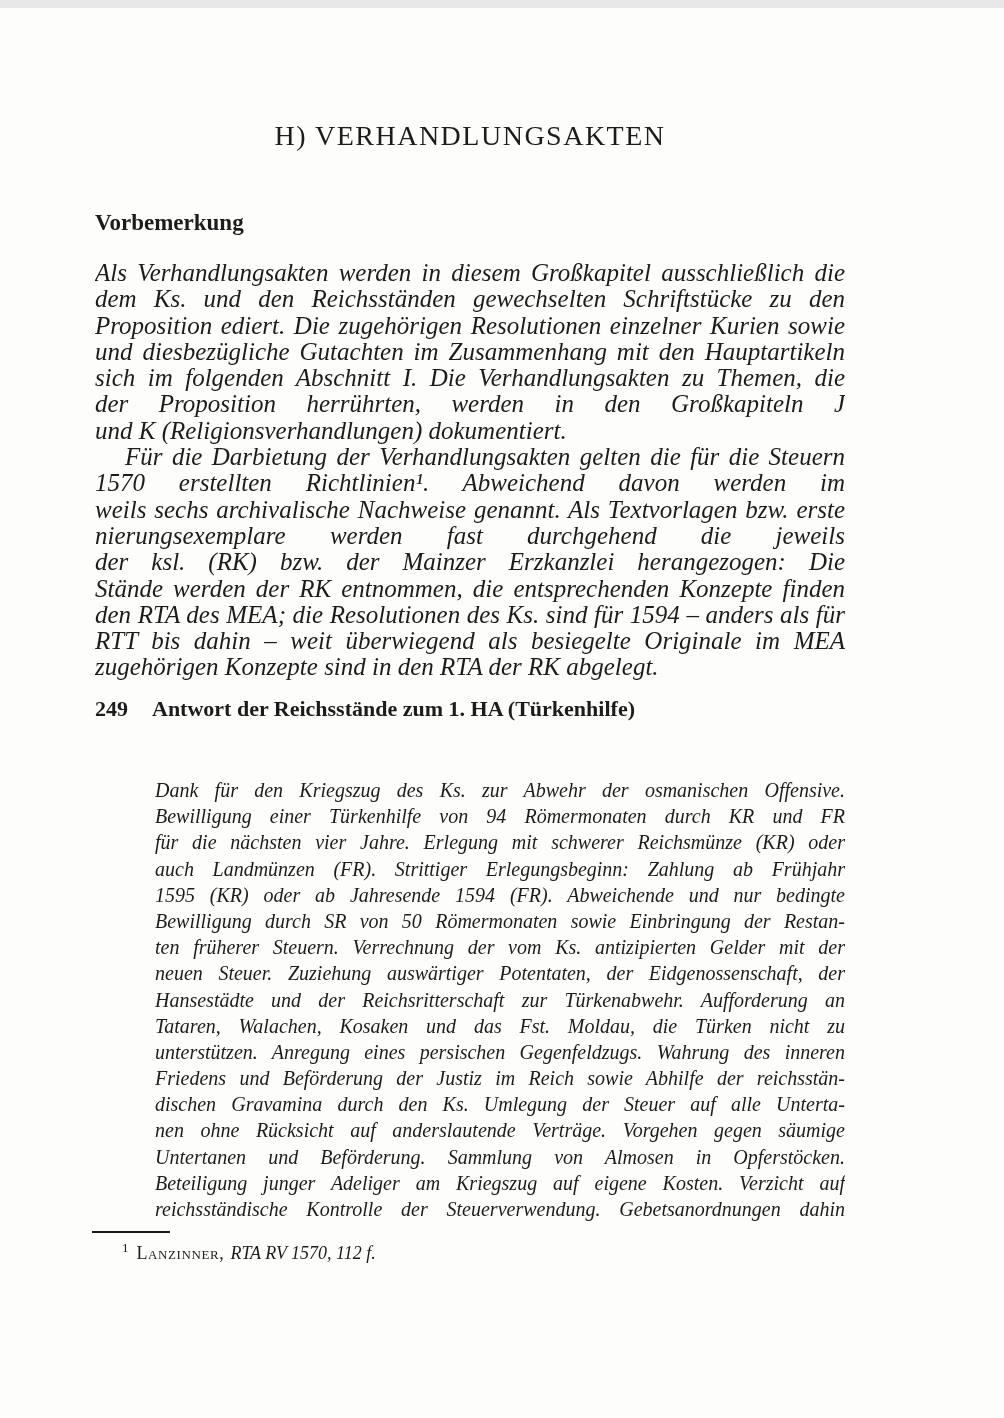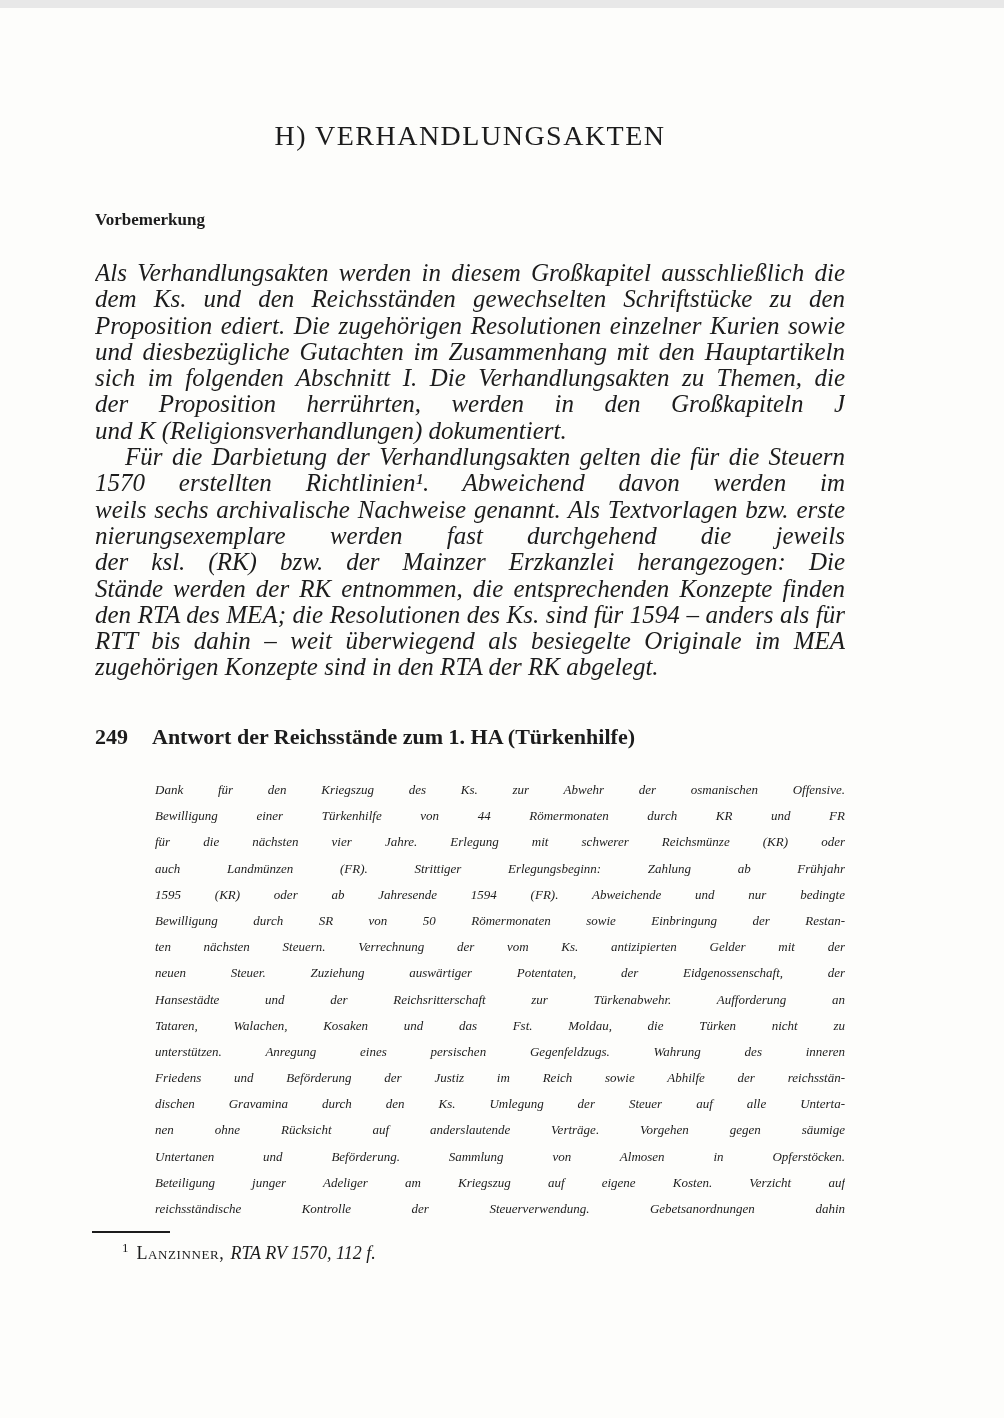--- a/index.html
+++ b/index.html
@@ -25,21 +25,21 @@
     text-align: center;
     font-size: 28px;
     font-weight: 400;
     letter-spacing: 1.5px;
     color: #1c1c1c;
   }
   .vorbemerkung-label {
     position: absolute;
     top: 202px;
     left: 95px;
-    font-size: 17px;
+    font-size: 23px;
     font-weight: bold;
   }
   .body-block {
     position: absolute;
     top: 252px;
     left: 95px;
     width: 750px;
     font-style: italic;
     font-size: 25px;
     line-height: 26.3px;
@@ -51,38 +51,38 @@
     overflow: hidden;
   }
   .para-lastleft .line:last-child {
     text-align-last: left;
   }
   .para-indent .line:first-child {
     text-indent: 30px;
   }
   .entry-heading-row {
     position: absolute;
-    top: 716px;
+    top: 688px;
     left: 95px;
     width: 750px;
     font-size: 22px;
     font-weight: bold;
     display: flex;
   }
   .entry-number {
     width: 57px;
     flex: 0 0 57px;
   }
   .abstract-block {
     position: absolute;
     top: 769px;
     left: 155px;
     width: 690px;
     font-style: italic;
-    font-size: 13px;
+    font-size: 20px;
     line-height: 26.2px;
   }
   .abstract-block .line {
     height: 26.2px;
   }
   .footnote-rule {
     position: absolute;
     top: 1223px;
     left: 92px;
     width: 78px;
@@ -144,26 +144,26 @@
       </div>
   </div>
 
   <div class="entry-heading-row">
     <span class="entry-number">249</span>
     <span class="entry-heading-text">Antwort der Reichsstände zum 1. HA (Türkenhilfe)</span>
   </div>
 
   <div class="abstract-block">
       <div class="line">Dank für den Kriegszug des Ks. zur Abwehr der osmanischen Offensive.</div>
-      <div class="line">Bewilligung einer Türkenhilfe von 44 Römermonaten durch KR und FR</div>
+      <div class="line">Bewilligung einer Türkenhilfe von 94 Römermonaten durch KR und FR</div>
       <div class="line">für die nächsten vier Jahre. Erlegung mit schwerer Reichsmünze (KR) oder</div>
       <div class="line">auch Landmünzen (FR). Strittiger Erlegungsbeginn: Zahlung ab Frühjahr</div>
       <div class="line">1595 (KR) oder ab Jahresende 1594 (FR). Abweichende und nur bedingte</div>
       <div class="line">Bewilligung durch SR von 50 Römermonaten sowie Einbringung der Restan-</div>
-      <div class="line">ten nächsten Steuern. Verrechnung der vom Ks. antizipierten Gelder mit der</div>
+      <div class="line">ten früherer Steuern. Verrechnung der vom Ks. antizipierten Gelder mit der</div>
       <div class="line">neuen Steuer. Zuziehung auswärtiger Potentaten, der Eidgenossenschaft, der</div>
       <div class="line">Hansestädte und der Reichsritterschaft zur Türkenabwehr. Aufforderung an</div>
       <div class="line">Tataren, Walachen, Kosaken und das Fst. Moldau, die Türken nicht zu</div>
       <div class="line">unterstützen. Anregung eines persischen Gegenfeldzugs. Wahrung des inneren</div>
       <div class="line">Friedens und Beförderung der Justiz im Reich sowie Abhilfe der reichsstän-</div>
       <div class="line">dischen Gravamina durch den Ks. Umlegung der Steuer auf alle Unterta-</div>
       <div class="line">nen ohne Rücksicht auf anderslautende Verträge. Vorgehen gegen säumige</div>
       <div class="line">Untertanen und Beförderung. Sammlung von Almosen in Opferstöcken.</div>
       <div class="line">Beteiligung junger Adeliger am Kriegszug auf eigene Kosten. Verzicht auf</div>
       <div class="line">reichsständische Kontrolle der Steuerverwendung. Gebetsanordnungen dahin</div>

